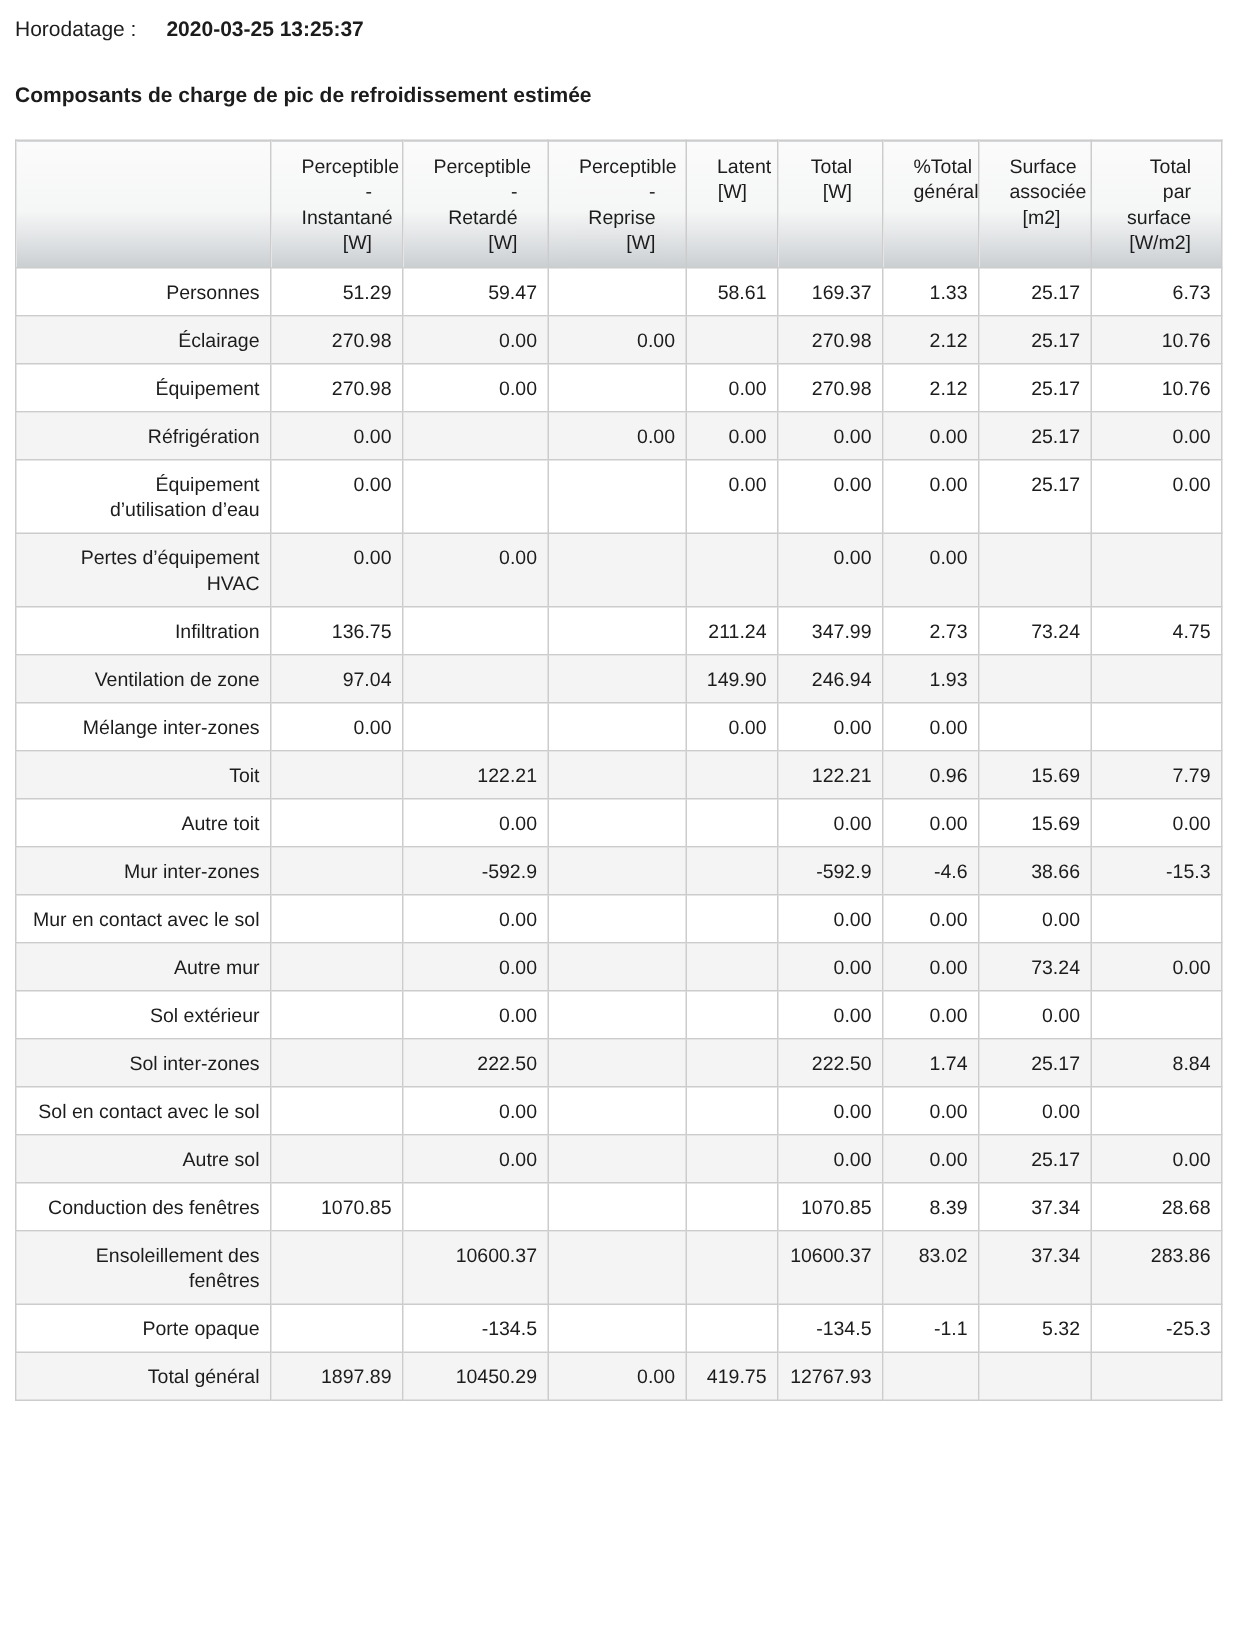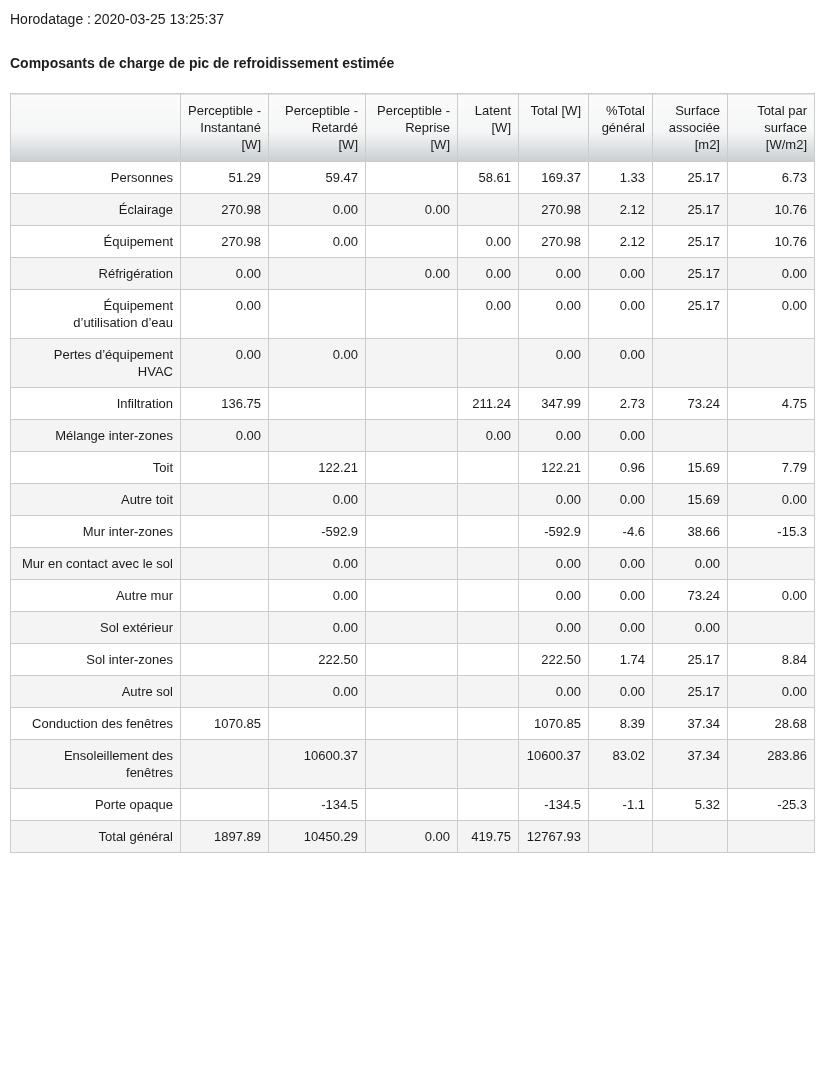--- a/index.html
+++ b/index.html
@@ -3,42 +3,42 @@
 <meta charset="utf-8">
 <style>
   html,body{margin:0;padding:0;background:#ffffff;}
   body{
     font-family:"Liberation Sans","DejaVu Sans",sans-serif;
     color:#1c1c1c;
     width:824px;
   }
   .page{padding:9px 10px 10px 10px;}
   .ts-line{font-size:14px;margin:2px 0 0 0;}
-  .ts-line .ts-value{font-weight:normal;margin-left:3px;}
+  .ts-line .ts-value{font-weight:bold;margin-left:20px;}
   .report-title{font-size:14px;font-weight:bold;margin:28px 0 22px 0;}
   table.report{
     border-collapse:collapse;
     table-layout:fixed;
     width:804px;
     font-size:13px;
   }
   table.report th,
   table.report td{
     border:1px solid #cccccc;
     padding:7px 7px;
     text-align:right;
     vertical-align:top;
     line-height:17px;
     white-space:pre-line;
     overflow:hidden;
   }
   table.report thead th{
     font-weight:normal;
     background:linear-gradient(to bottom,#fbfbfb 0%,#f5f6f6 55%,#dcdfe1 82%,#c9ced1 100%);
-    padding:8px 7px;
+    padding:8px 20px;
   }
   table.report tbody tr:nth-child(even){background:#f4f4f4;}
   table.report tbody tr:nth-child(odd){background:#ffffff;}
 </style>
 </head>
 <body>
 
 <div class="page">
   <p class="ts-line"><span>Horodatage :</span><span class="ts-value">2020-03-25 13:25:37</span></p>
 
@@ -155,20 +155,31 @@
           <td>136.75</td>
           <td></td>
           <td></td>
           <td>211.24</td>
           <td>347.99</td>
           <td>2.73</td>
           <td>73.24</td>
           <td>4.75</td>
         </tr>
         <tr>
+          <td>Ventilation de zone</td>
+          <td>97.04</td>
+          <td></td>
+          <td></td>
+          <td>149.90</td>
+          <td>246.94</td>
+          <td>1.93</td>
+          <td></td>
+          <td></td>
+        </tr>
+        <tr>
           <td>Mélange inter-zones</td>
           <td>0.00</td>
           <td></td>
           <td></td>
           <td>0.00</td>
           <td>0.00</td>
           <td>0.00</td>
           <td></td>
           <td></td>
         </tr>
@@ -241,20 +252,31 @@
         <tr>
           <td>Sol inter-zones</td>
           <td></td>
           <td>222.50</td>
           <td></td>
           <td></td>
           <td>222.50</td>
           <td>1.74</td>
           <td>25.17</td>
           <td>8.84</td>
+        </tr>
+        <tr>
+          <td>Sol en contact avec le sol</td>
+          <td></td>
+          <td>0.00</td>
+          <td></td>
+          <td></td>
+          <td>0.00</td>
+          <td>0.00</td>
+          <td>0.00</td>
+          <td></td>
         </tr>
         <tr>
           <td>Autre sol</td>
           <td></td>
           <td>0.00</td>
           <td></td>
           <td></td>
           <td>0.00</td>
           <td>0.00</td>
           <td>25.17</td>

